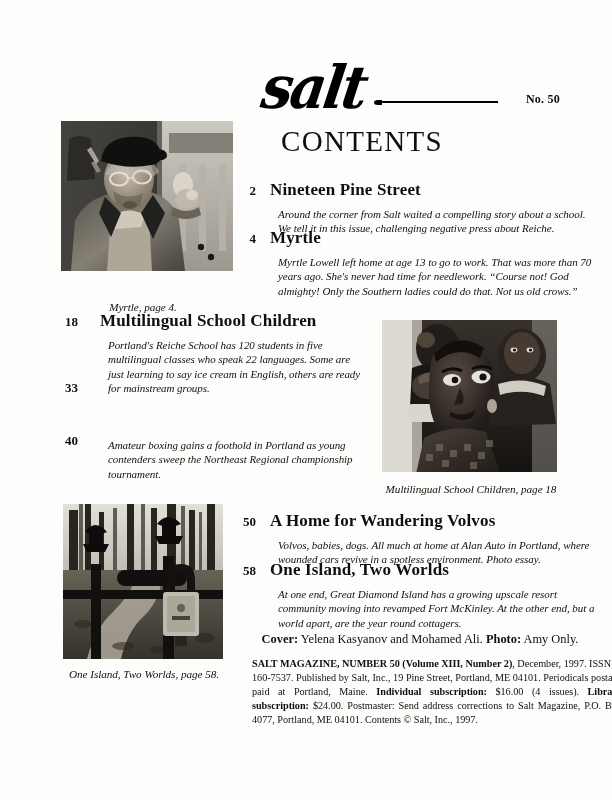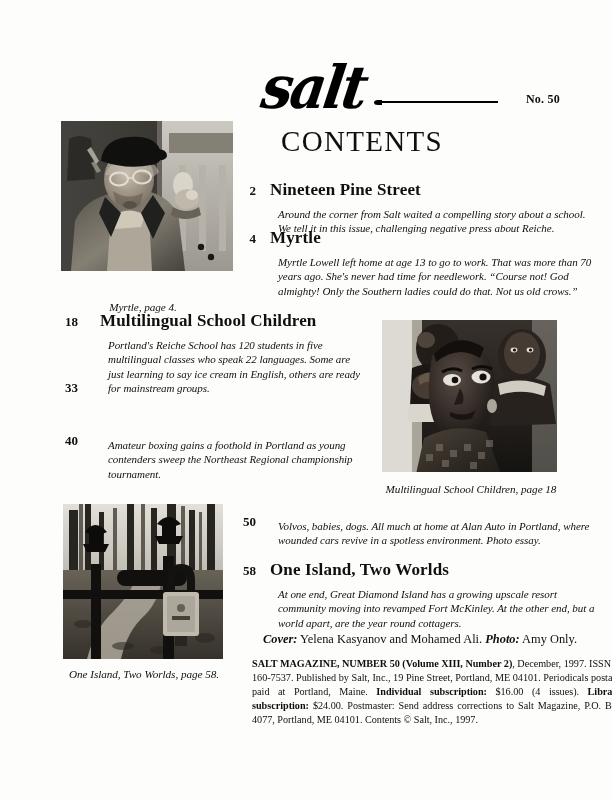--- a/index.html
+++ b/index.html
@@ -158,21 +158,21 @@
   
   .cover-line {
     position: absolute;
     left: 234px;
     top: 632px;
     width: 372px;
     text-align: center;
     font-family: "Liberation Serif", serif;
     font-size: 12.4px;
   }
-  .cover-line b { font-weight: 700; font-style: italic; }
+  .cover-line b { font-weight: 700; }
   .colophon {
     position: absolute;
     left: 252px;
     top: 657px;
     width: 370px;
     font-family: "Liberation Serif", serif;
     font-size: 10.2px;
     line-height: 1.36;
     text-align: justify;
     letter-spacing: -.02px;
@@ -422,20 +422,21 @@
   <div class="entry col-mid e40">
     <div class="num">40</div>
     <div class="body">
       <p class="edesc">Amateur boxing gains a foothold in Portland as young contenders sweep the Northeast Regional championship tournament.</p>
     </div>
   </div>
 
   <div class="entry col-right e50">
     <div class="num">50</div>
     <div class="body">
+      <p class="etitle">A Home for Wandering Volvos</p>
       <p class="edesc">Volvos, babies, dogs. All much at home at Alan Auto in Portland, where wounded cars revive in a spotless environment. Photo essay.</p>
     </div>
   </div>
 
   <div class="entry col-right e58">
     <div class="num">58</div>
     <div class="body">
       <p class="etitle">One Island, Two Worlds</p>
       <p class="edesc">At one end, Great Diamond Island has a growing upscale resort community  moving into revamped Fort McKinley. At the other end, but a world apart, are the year round cottagers.</p>
     </div>

